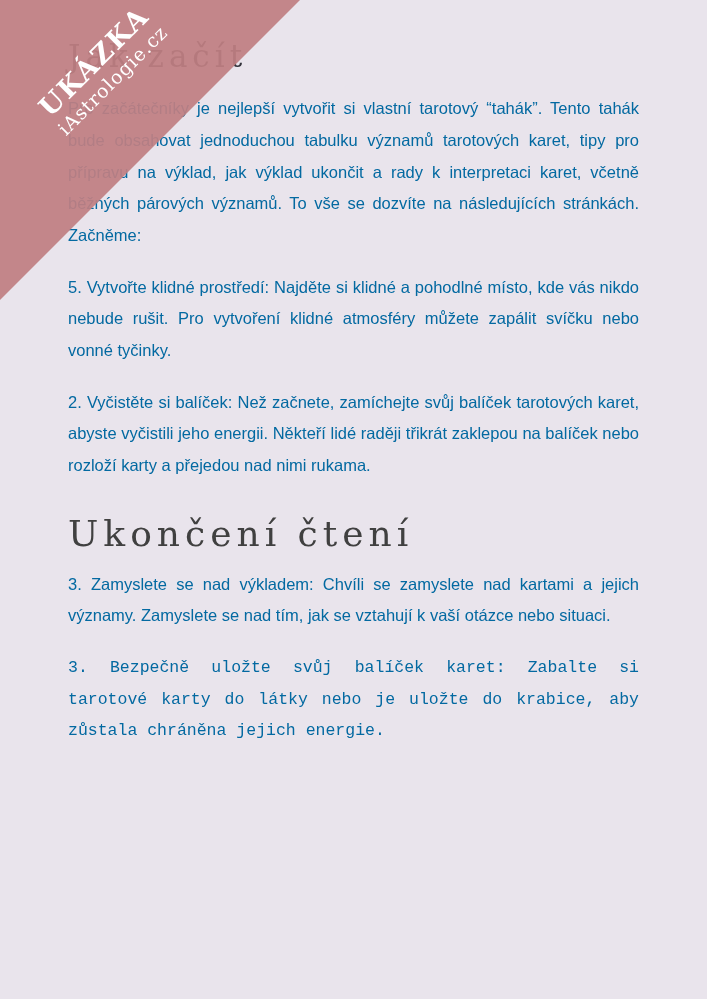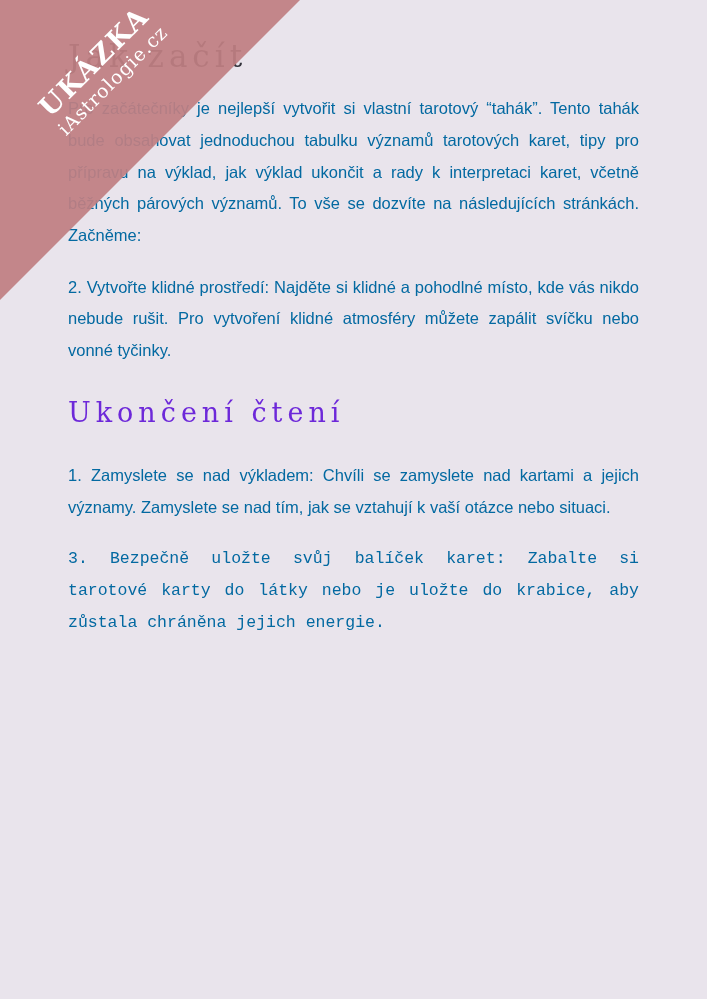--- a/index.html
+++ b/index.html
@@ -30,24 +30,24 @@
     font-size: 31px;
     letter-spacing: 5px;
     color: #33333b;
     margin: 0 0 18px 0;
     line-height: 1.2;
   }
 
   h2.subtitle {
     font-family: "DejaVu Serif", serif;
     font-weight: 400;
-    font-size: 27px;
+    font-size: 36px;
     letter-spacing: 5px;
-    color: #6d28d9;
-    margin: 30px 0 31px 0;
+    color: #404040;
+    margin: 30px 0 14px 0;
     line-height: 1.2;
   }
 
   p.para {
     font-size: 16.5px;
     line-height: 1.92;
     text-align: justify;
     text-justify: inter-word;
     margin: 0 0 20px 0;
     color: #0369a1;
@@ -109,25 +109,26 @@
 </style>
 </head>
 <body>
 
 <div class="page">
 
   <h1 class="title">Jak začít</h1>
 
   <p class="para">Pro začátečníky je nejlepší vytvořit si vlastní tarotový “tahák”. Tento tahák bude obsahovat jednoduchou tabulku významů tarotových karet, tipy pro přípravu na výklad, jak výklad ukončit a rady k interpretaci karet, včetně běžných párových významů. To vše se dozvíte na následujících stránkách. Začněme:</p>
 
-  <p class="para">2. Vytvořte klidné prostředí: Najděte si klidné a pohodlné místo, kde vás nikdo nebude rušit. Pro vytvoření klidné atmosféry můžete zapálit svíčku nebo vonné tyčinky.</p>
+  <p class="para">5. Vytvořte klidné prostředí: Najděte si klidné a pohodlné místo, kde vás nikdo nebude rušit. Pro vytvoření klidné atmosféry můžete zapálit svíčku nebo vonné tyčinky.</p>
+  <p class="para">2. Vyčistěte si balíček: Než začnete, zamíchejte svůj balíček tarotových karet, abyste vyčistili jeho energii. Někteří lidé raději třikrát zaklepou na balíček nebo rozloží karty a přejedou nad nimi rukama.</p>
 
   <h2 class="subtitle">Ukončení čtení</h2>
 
-  <p class="para">1. Zamyslete se nad výkladem: Chvíli se zamyslete nad kartami a jejich významy. Zamyslete se nad tím, jak se vztahují k vaší otázce nebo situaci.</p>
+  <p class="para">3. Zamyslete se nad výkladem: Chvíli se zamyslete nad kartami a jejich významy. Zamyslete se nad tím, jak se vztahují k vaší otázce nebo situaci.</p>
   <p class="para">3. Bezpečně uložte svůj balíček karet: Zabalte si tarotové karty do látky nebo je uložte do krabice, aby zůstala chráněna jejich energie.</p>
 
 </div>
 
 <div class="corner-banner">
   <div class="tri"></div>
   <div class="wm-text">
     <span class="wm-line1">UKÁZKA</span>
     <span class="wm-line2">iAstrologie.cz</span>
   </div>

